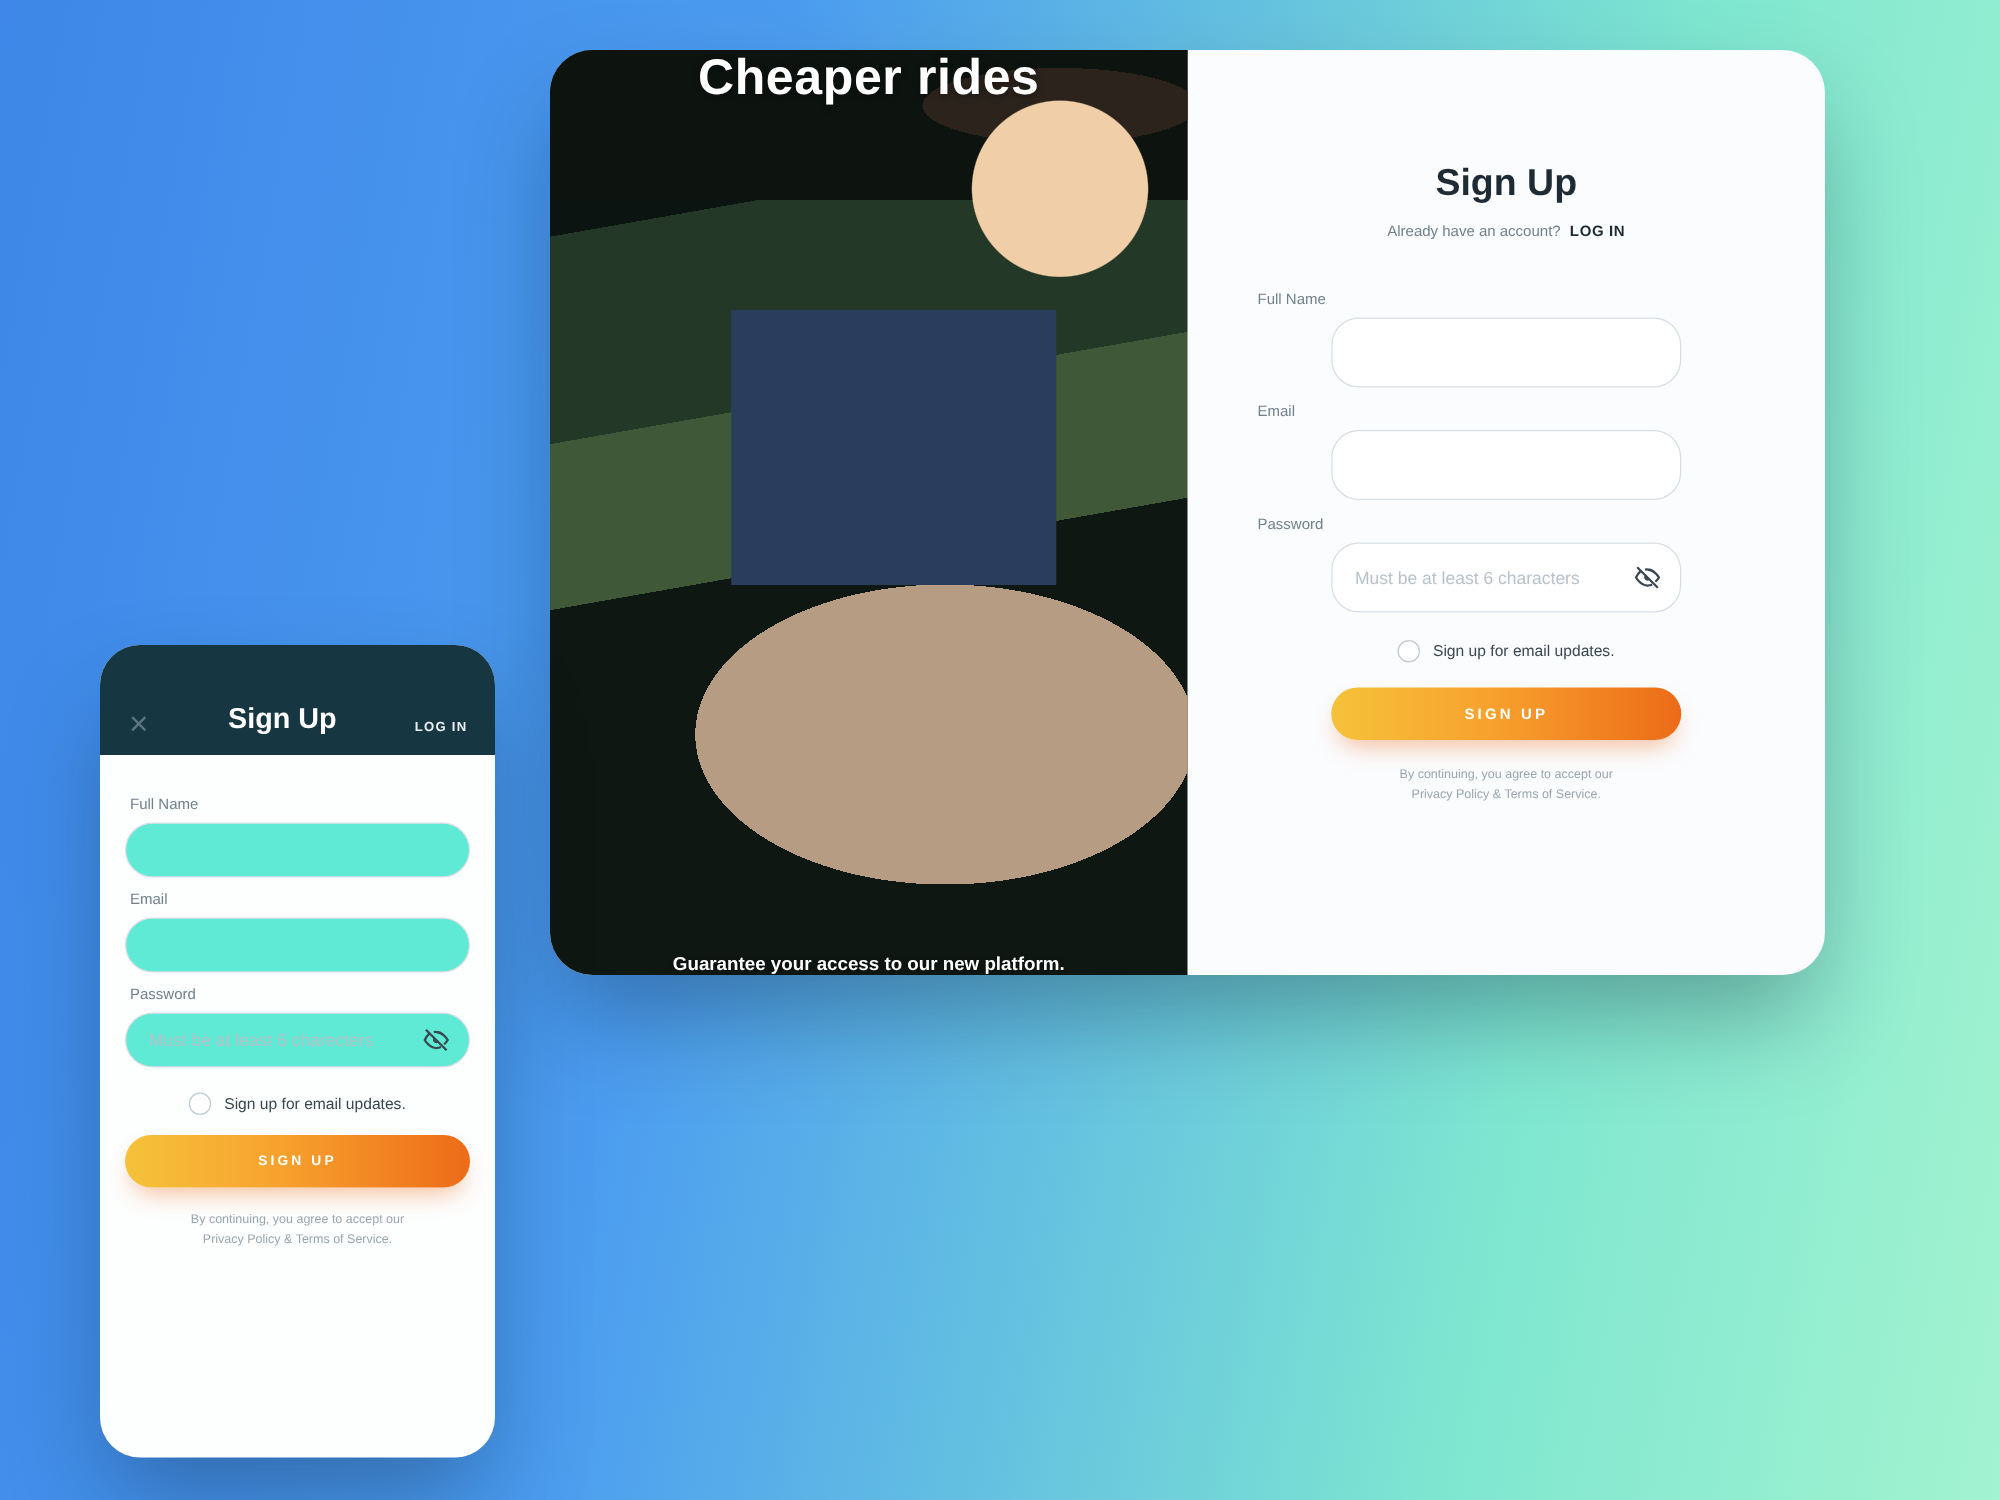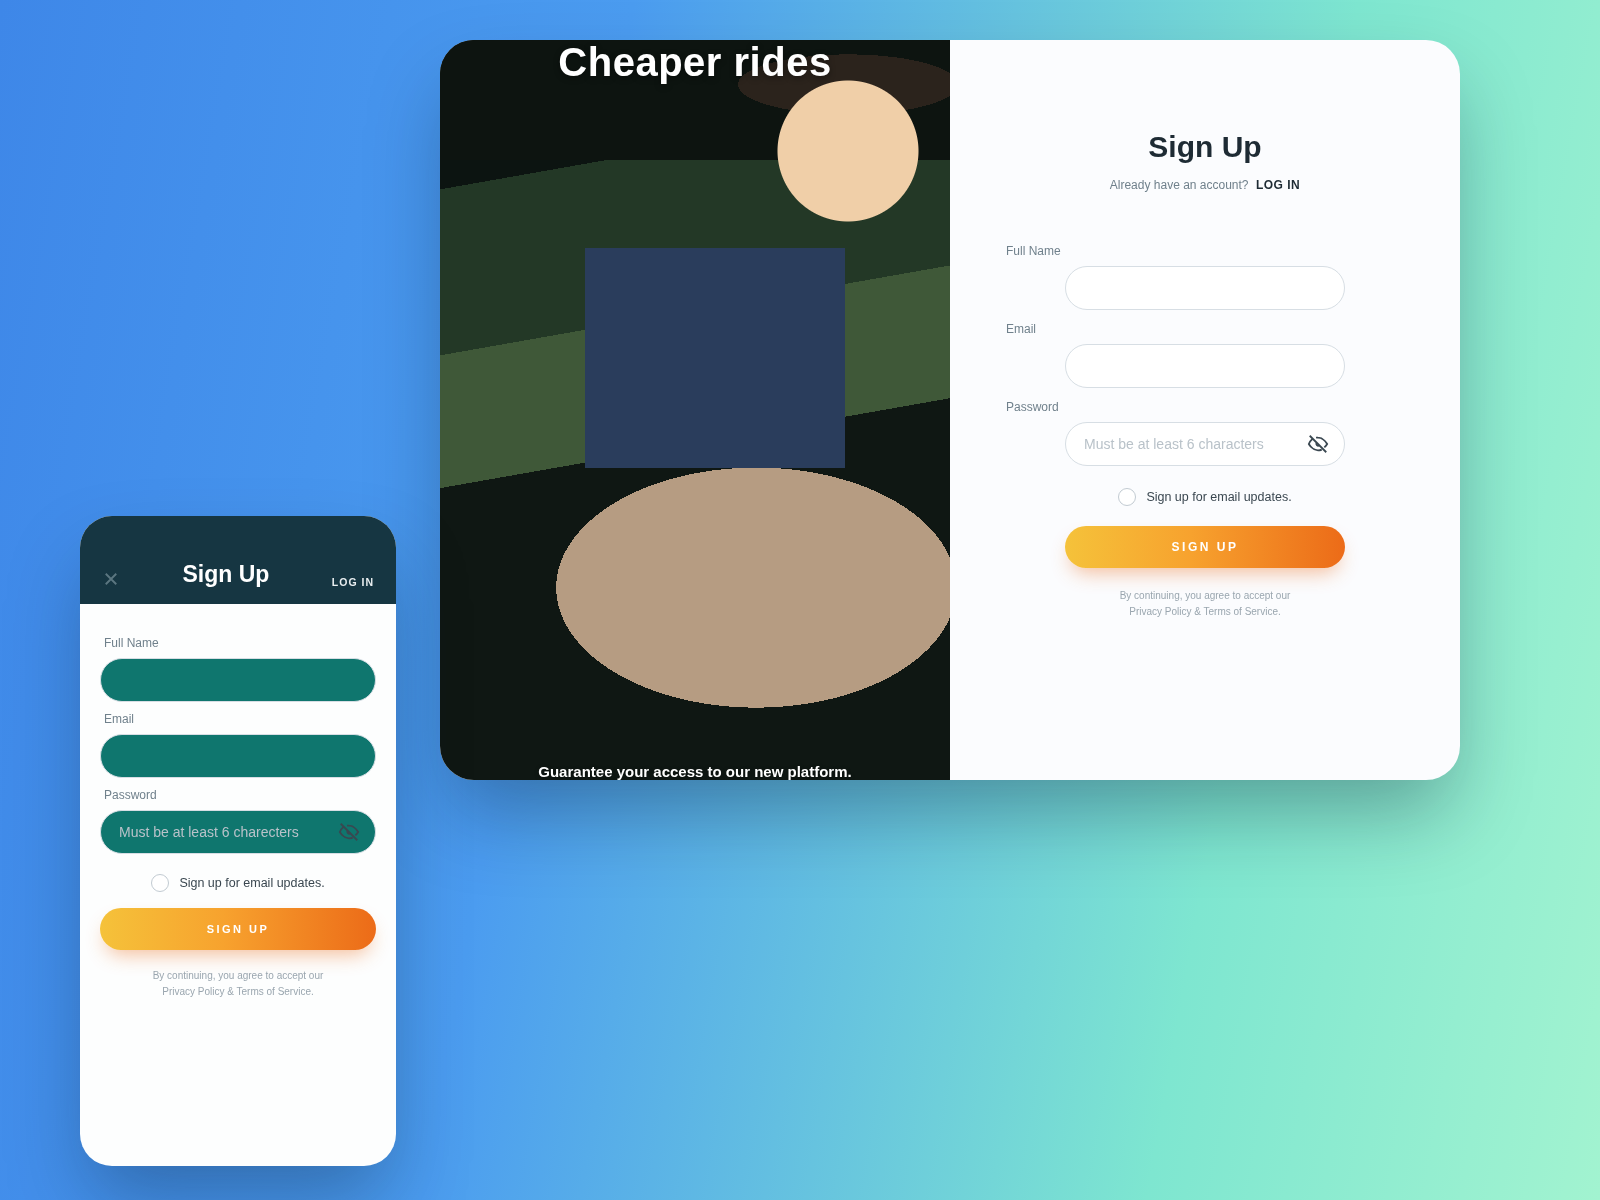--- a/index.html
+++ b/index.html
@@ -63,40 +63,40 @@
   }
   .form-title {
     font-size: 30px;
     font-weight: 800;
     color: #1e2b34;
     margin-bottom: 14px;
   }
   .prompt {
     font-size: 12px;
     color: #70818c;
-    margin-bottom: 40px;
+    margin-bottom: 28px;
   }
   .prompt .loglink {
     font-weight: 800;
     letter-spacing: .5px;
     color: #1e2b34;
     margin-left: 4px;
     cursor: pointer;
   }
   .lbl {
     display: block;
     font-size: 12px;
     color: #70818c;
     margin: 12px 0 8px;
     align-self: flex-start;
     width: 280px;
   }
   .txt {
     width: 280px;
-    height: 44px;
+    height: 56px;
     border: 1px solid #d7dee4;
     border-radius: 22px;
     background: #fff;
     padding: 0 46px 0 18px;
     font-size: 14px;
     color: #14532d;
     outline: none;
   }
   .txt::placeholder { color: #b9c2c9; }
   .pw-row { position: relative; width: 280px; }
@@ -197,21 +197,21 @@
     font-size: 12px;
     color: #70818c;
     align-self: flex-start;
     margin: 10px 0 8px 4px;
   }
   .m-txt {
     width: 100%;
     height: 44px;
     border: 1px solid #d7dee4;
     border-radius: 22px;
-    background: #0f766e;
+    background: #5eead4;
     padding: 0 46px 0 18px;
     font-size: 14px;
     outline: none;
   }
   .m-txt::placeholder { color: #b9c2c9; }
   .m-pw-row { position: relative; width: 100%; }
   .m-opt {
     display: flex;
     align-items: center;
     gap: 10px;

